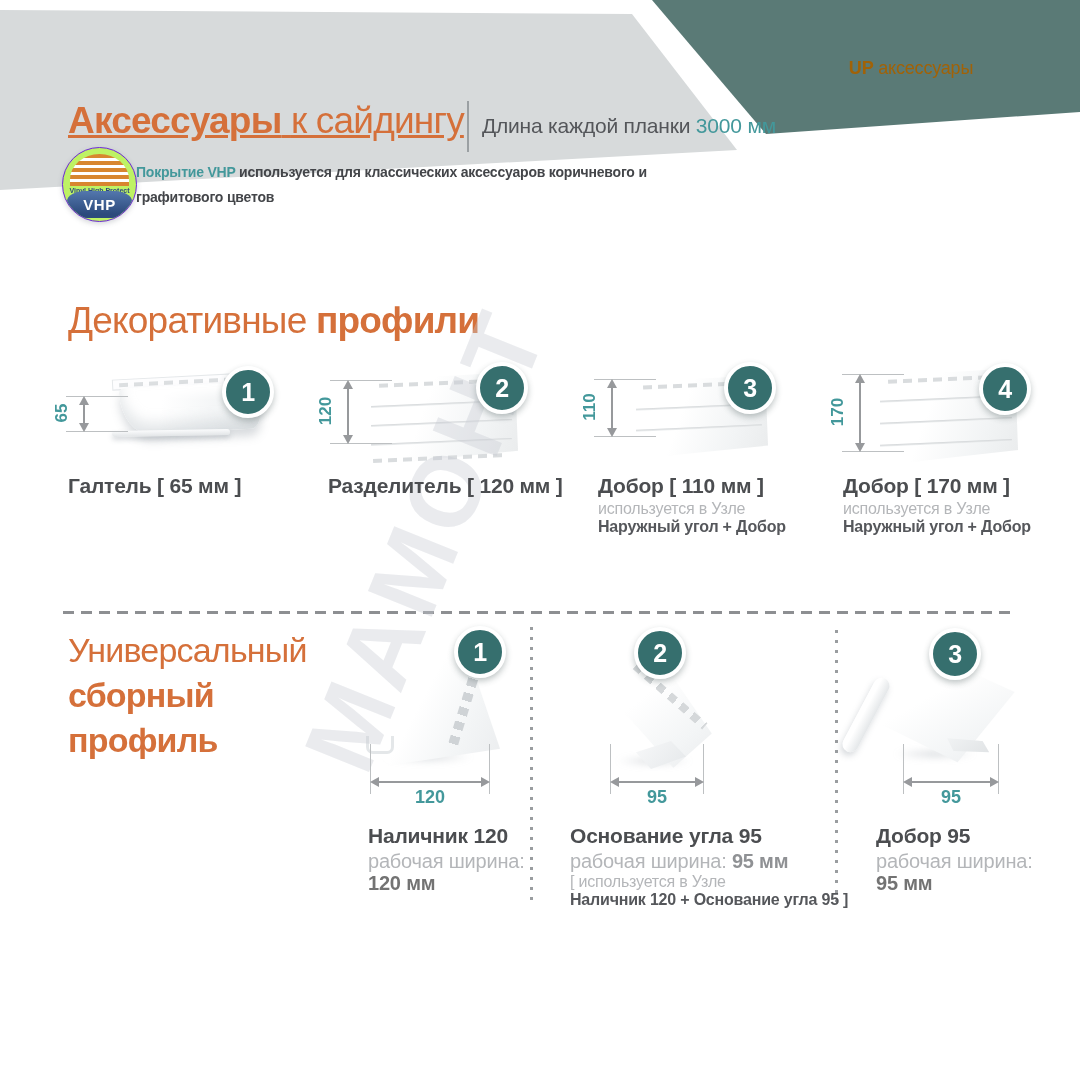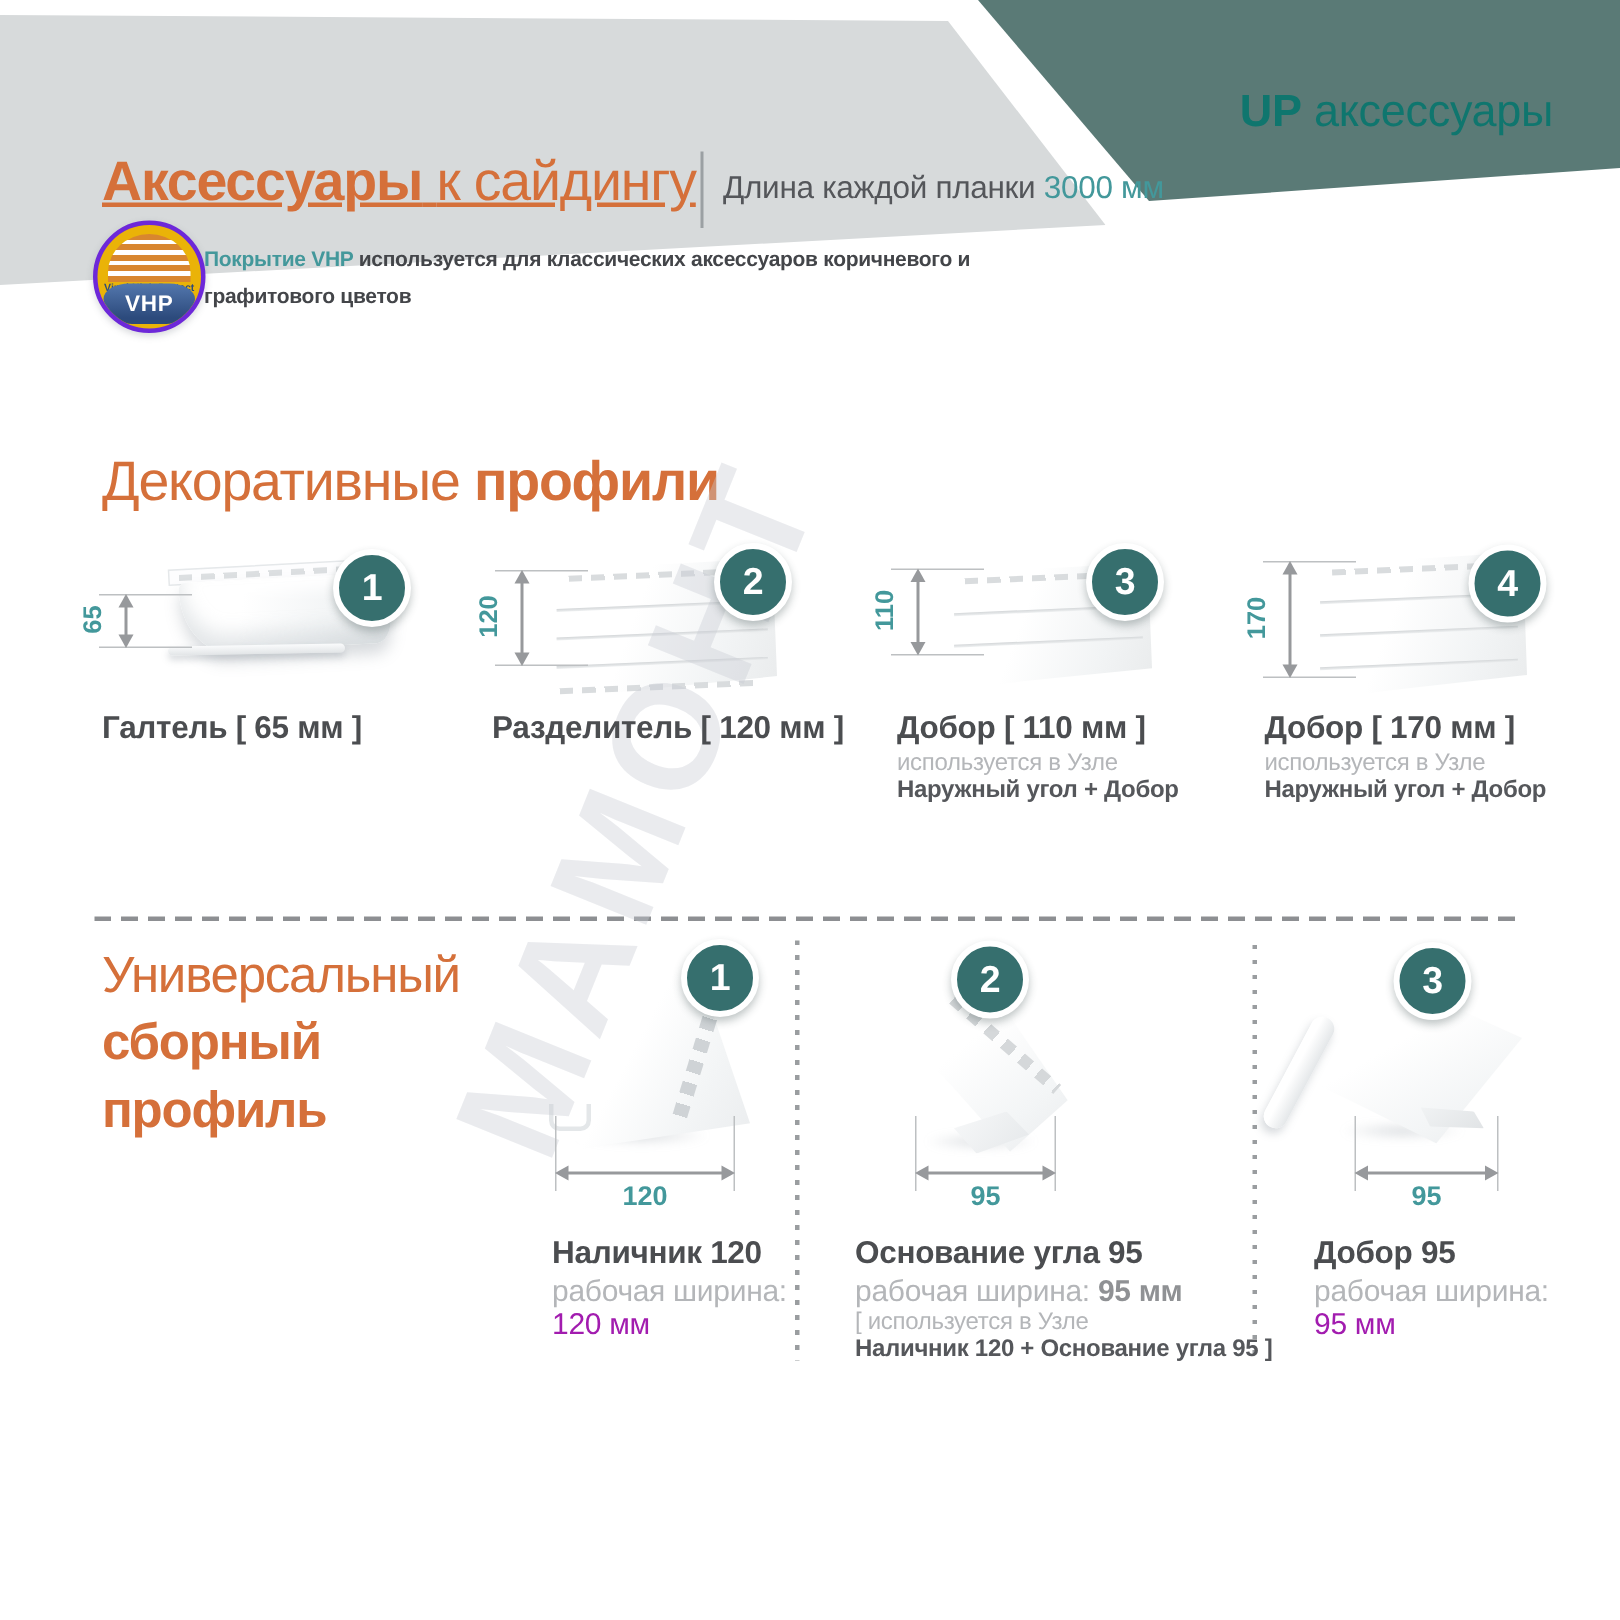--- a/index.html
+++ b/index.html
@@ -7,33 +7,33 @@
   .page{
     position:relative;width:1080px;height:1080px;background:#ffffff;overflow:hidden;
     font-family:"Liberation Sans","DejaVu Sans",sans-serif;color:#4b4d50;
     letter-spacing:-0.2px;
   }
   
   .bg-band{position:absolute;inset:0;background:#d7dadb;
     clip-path:polygon(0 10px,632px 14px,737px 150px,0 190px);}
   .bg-banner{position:absolute;inset:0;background:#5a7a76;
     clip-path:polygon(652px 0,1080px 0,1080px 112px,766px 134px);}
-  .banner-text{position:absolute;left:816px;top:58px;width:230px;text-align:center;
-    color:#0f766e;font-size:30px;}
+  .banner-text{position:absolute;left:796px;top:58px;width:230px;text-align:center;
+    color:#a16207;font-size:18px;}
   .banner-text .b{font-weight:700;}
   
   .page-title{position:absolute;left:68px;top:100px;font-size:37px;color:#d5703a;letter-spacing:-0.8px;white-space:nowrap;text-decoration:underline;}
   .page-title .tb{font-weight:700;}
   .title-divider{position:absolute;left:467px;top:101px;width:2px;height:51px;background:#9ba0a3;}
   .length-note{position:absolute;left:482px;top:114px;font-size:21px;color:#54565a;white-space:nowrap;}
   .teal{color:#43989b;}
   .teal-b{color:#43989b;font-weight:700;}
   
   .vhp-logo{position:absolute;left:62px;top:147px;width:75px;height:75px;border-radius:50%;
-    background:#eab308;border:3px solid #6d28d9;box-shadow:0 2px 5px rgba(90,100,110,.25);overflow:hidden;}
+    background:#bef264;border:1px solid #6d28d9;box-shadow:0 2px 5px rgba(90,100,110,.25);overflow:hidden;}
   .vhp-stripes{position:absolute;left:7px;right:7px;top:6px;height:32px;border-radius:50% 50% 0 0/80% 80% 0 0;
     background:repeating-linear-gradient(180deg,#d8862f 0 4px,#ffffff 4px 7px);}
   .vhp-small{position:absolute;left:0;right:0;top:39px;text-align:center;font-size:7px;font-weight:700;color:#2c4a7c;white-space:nowrap;letter-spacing:0;}
   .vhp-bottom{position:absolute;left:4px;right:4px;bottom:3px;height:27px;border-radius:45% 45% 50% 50%/60% 60% 100% 100%;
     background:linear-gradient(180deg,#5377ad 0%,#2c4a7c 85%);display:flex;align-items:center;justify-content:center;
     color:#ffffff;font-weight:700;font-size:15px;letter-spacing:0.5px;}
   .vhp-lead{position:absolute;left:136px;top:160px;width:575px;font-size:14px;font-weight:700;color:#434549;line-height:25px;}
   
   .sec1-title{position:absolute;left:68px;top:300px;font-size:37px;color:#d5703a;letter-spacing:-0.8px;white-space:nowrap;}
   .sec1-title .b,.sec2-title .b{font-weight:700;}
@@ -99,21 +99,21 @@
     background:radial-gradient(closest-side,rgba(135,145,155,.3),transparent 75%);}
   
   .dash-h{position:absolute;left:63px;top:611px;width:952px;height:3px;
     background:repeating-linear-gradient(90deg,#8d8f92 0 11px,transparent 11px 18px);}
   .dot-v{position:absolute;width:3px;background:repeating-linear-gradient(180deg,#9a9da0 0 3px,transparent 3px 10px);}
   
   .pname{position:absolute;font-size:21px;font-weight:700;color:#4b4d50;white-space:nowrap;z-index:4;}
   .pnote-l{position:absolute;font-size:16px;color:#b4b6b9;white-space:nowrap;z-index:4;}
   .pnote-b{position:absolute;font-size:16px;font-weight:700;color:#55575b;white-space:nowrap;z-index:4;}
   .spec-l{position:absolute;font-size:20px;color:#b4b6b9;white-space:nowrap;z-index:4;}
-  .spec-v{position:absolute;font-size:20px;font-weight:400;color:#a21caf;white-space:nowrap;z-index:4;}
+  .spec-v{position:absolute;font-size:20px;font-weight:700;color:#737373;white-space:nowrap;z-index:4;}
   .spec-line{position:absolute;font-size:20px;color:#b4b6b9;white-space:nowrap;z-index:4;}
   .spec-line .v{font-weight:700;color:#8f9194;}
   
   .watermark{position:absolute;left:145px;top:330px;width:560px;height:420px;z-index:3;pointer-events:none;
     display:flex;align-items:center;justify-content:center;transform:rotate(-68deg);
     font-size:100px;font-weight:700;color:#c9ccd4;opacity:.38;letter-spacing:6px;white-space:nowrap;}
 </style>
 </head>
 <body>
 

